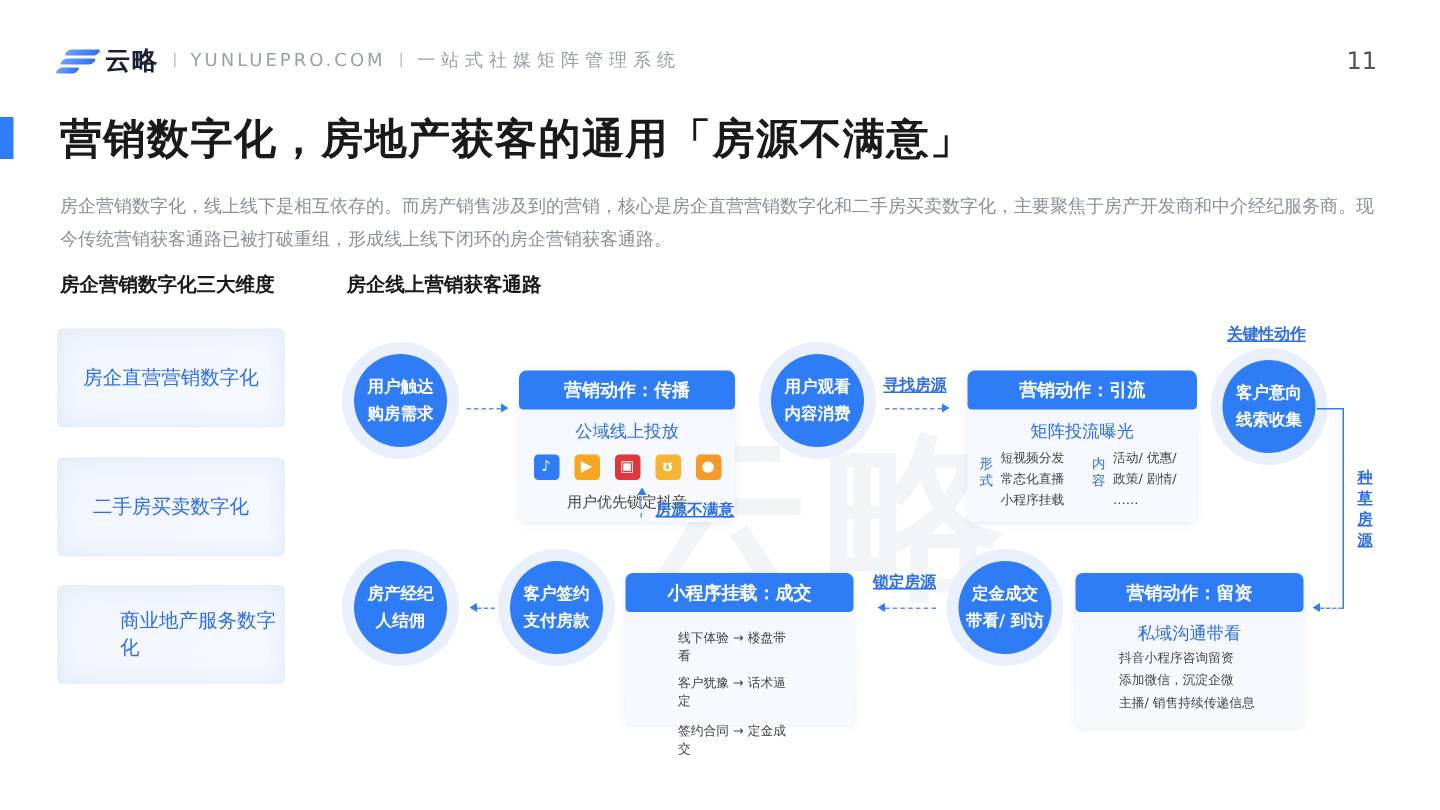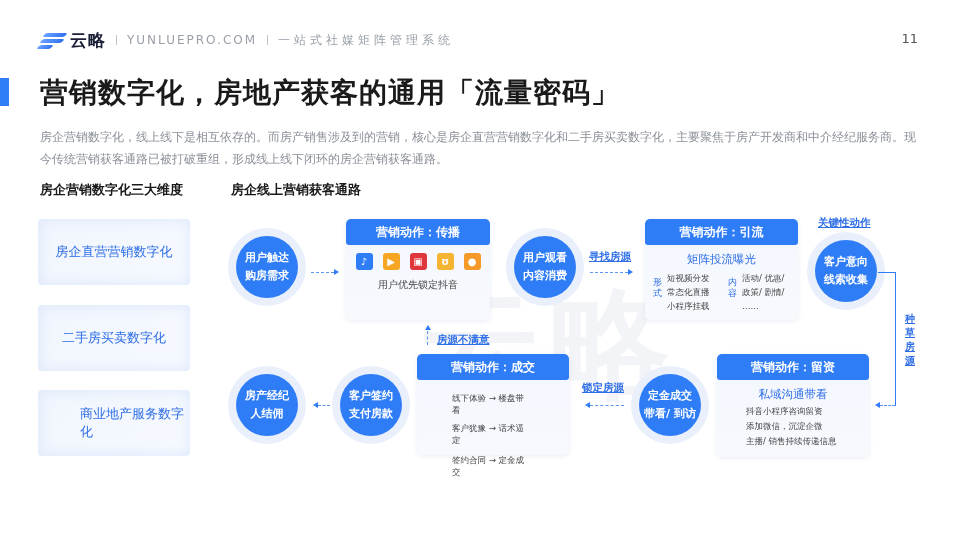--- a/index.html
+++ b/index.html
@@ -10,41 +10,41 @@
   .topbar { position: absolute; left: 40px; top: 30px; height: 20px; display: flex; align-items: center; }
   .logo-mark { width: 24px; height: 18px; position: relative; margin-right: 6px; }
   .logo-mark span { position: absolute; height: 4px; width: 22px; background: linear-gradient(90deg,#6aa3ff,#2f6ff0); border-radius: 2px; transform: skewX(-40deg); }
   .logo-mark span:nth-child(1) { top: 2px; left: 4px; }
   .logo-mark span:nth-child(2) { top: 8px; left: 1px; }
   .logo-mark span:nth-child(3) { top: 14px; left: -2px; width: 14px; }
   .logo-text { font-size: 17px; font-weight: bold; color: #1a1f36; letter-spacing: 1px; }
   .sep { width: 1px; height: 10px; background: #bfc4cc; margin: 0 10px; }
   .domain { font-size: 12px; color: #9aa0a8; letter-spacing: 2px; }
   .tagline { font-size: 12px; color: #9aa0a8; letter-spacing: 4px; }
-  .page-num { position: absolute; right: 42px; top: 31px; font-size: 13px; color: #555; }
+  .page-num { position: absolute; right: 42px; top: 31px; font-size: 16px; color: #555; }
 
   .accent-bar { position: absolute; left: 0; top: 78px; width: 9px; height: 28px; background: #2e7cf6; }
   .page-title { position: absolute; left: 40px; top: 74px; font-size: 28px; font-weight: bold; color: #1a1a1a; letter-spacing: 1px; }
 
   .desc { position: absolute; left: 40px; top: 126px; width: 880px; font-size: 12px; line-height: 22px; color: #8a8f98; }
 
   .sec-title { position: absolute; top: 181px; font-size: 13px; font-weight: bold; color: #1a1a1a; }
 
   
   .dim-card { position: absolute; left: 38px; width: 152px; height: 66px; background: linear-gradient(135deg,#f1f5fd,#f6f9ff); border-radius: 4px; display: flex; align-items: center; justify-content: center; font-size: 13px; color: #2e6ee6; box-shadow: inset 0 0 14px rgba(210,225,250,0.7); }
 
   
   .wm { position: absolute; color: #f2f4f7; font-weight: bold; pointer-events: none; }
 
   
   .circle { position: absolute; width: 78px; height: 78px; border-radius: 50%; background: #e9f0fb; display: flex; align-items: center; justify-content: center; }
   .circle .inner { width: 62px; height: 62px; border-radius: 50%; background: #2e7cf6; color: #fff; font-size: 11px; font-weight: bold; display: flex; flex-direction: column; align-items: center; justify-content: center; line-height: 18px; text-align: center; }
 
   
-  .box { position: absolute; background: linear-gradient(180deg,#f3f7fe,#f7f9fd); border-radius: 5px; box-shadow: 0 1px 4px rgba(160,180,220,0.25); }
+  .box { position: absolute; background: linear-gradient(180deg,#f3f7fe,#f7f9fd); border-radius: 5px; box-shadow: 0 1px 4px rgba(160,180,220,0.25); margin-top: 28px; }
   .box .hd { height: 26px; background: #2e7cf6; border-radius: 5px 5px 3px 3px; color: #fff; font-size: 12px; font-weight: bold; display: flex; align-items: center; justify-content: center; }
   .box .sub { text-align: center; font-size: 11.5px; color: #2e6ee6; margin-top: 7px; }
   .box .txt { font-size: 9px; color: #444; }
 
   .icons { display: flex; justify-content: center; gap: 10px; margin-top: 8px; }
   .ic { width: 17px; height: 17px; border-radius: 3px; display: flex; align-items: center; justify-content: center; color: #fff; font-size: 10px; font-weight: bold; }
 
   .lbl { position: absolute; font-size: 10.5px; color: #2e6ee6; font-weight: bold; text-decoration: underline; }
   .arrow-h { position: absolute; height: 0; border-top: 1.5px dashed #5b93f0; }
   .arrowhead-r { position: absolute; width: 0; height: 0; border-top: 3px solid transparent; border-bottom: 3px solid transparent; border-left: 5px solid #2e7cf6; }
@@ -62,21 +62,21 @@
     </div>
   <span class="logo-text">云略</span>
   <span class="sep"></span>
   <span class="domain">YUNLUEPRO.COM</span>
   <span class="sep"></span>
   <span class="tagline">一站式社媒矩阵管理系统</span>
 </div>
 <div class="page-num">11</div>
 
 <div class="accent-bar"></div>
-<div class="page-title">营销数字化，房地产获客的通用「流量密码」</div>
+<div class="page-title">营销数字化，房地产获客的通用「房源不满意」</div>
 <div class="desc">房企营销数字化，线上线下是相互依存的。而房产销售涉及到的营销，核心是房企直营营销数字化和二手房买卖数字化，主要聚焦于房产开发商和中介经纪服务商。现今传统营销获客通路已被打破重组，形成线上线下闭环的房企营销获客通路。</div>
 
 <div class="sec-title" style="left:40px;">房企营销数字化三大维度</div>
 <div class="sec-title" style="left:231px;">房企线上营销获客通路</div>
 
 <div class="wm" style="left:420px; top:265px; font-size:120px; letter-spacing:10px;">云略</div>
 
 <div class="dim-card" style="top:219px;">房企直营营销数字化</div>
 <div class="dim-card" style="top:305px;">二手房买卖数字化</div>
 <div class="dim-card" style="top:390px;padding-left:42px;">商业地产服务数字化</div>
@@ -85,20 +85,21 @@
   <div class="inner">
       <span>用户触达</span>
       <span>购房需求</span>
     </div>
 </div>
 <div class="arrow-h" style="left:311px; top:272px; width:23px;"></div>
 <div class="arrowhead-r" style="left:334px; top:269px;"></div>
 
 <div class="box" style="left:346px; top:219px; width:144px; height:101px;">
   <div class="hd">营销动作：传播</div>
+  <div class="sub">公域线上投放</div>
   <div class="icons">
     <div class="ic" style="background:#2e7cf6;">♪</div>
     <div class="ic" style="background:#f6a623;">▶</div>
     <div class="ic" style="background:#e0373c;">▣</div>
     <div class="ic" style="background:#f5b431;">ʊ</div>
     <div class="ic" style="background:#f59a28;">●</div>
   </div>
   <div class="txt" style="text-align:center; margin-top:8px; font-size:10px;">用户优先锁定抖音</div>
 </div>
 
@@ -157,21 +158,21 @@
   <div class="inner">
       <span>定金成交</span>
       <span>带看/ 到访</span>
     </div>
 </div>
 <div class="lbl" style="left:582px; top:381px;">锁定房源</div>
 <div class="arrow-h" style="left:590px; top:405px; width:34px;"></div>
 <div class="arrowhead-l" style="left:585px; top:402px;"></div>
 
 <div class="box" style="left:417px; top:354px; width:152px; height:101px;">
-  <div class="hd">营销动作：成交</div>
+  <div class="hd">小程序挂载：成交</div>
   <div style="position:absolute; left:35px; top:38px; width:80px; font-size:8.5px; color:#444; line-height:12px;">
     <div style="margin-bottom:6px;">线下体验 → 楼盘带看</div>
     <div style="margin-bottom:8px;">客户犹豫 → 话术逼定</div>
     <div>签约合同 → 定金成交</div>
   </div>
 </div>
 
 <div class="arrowhead-u" style="left:425px; top:325px;"></div>
 <div style="position:absolute; left:427px; top:331px; height:14px; border-left:1.5px dashed #5b93f0;"></div>
 <div class="lbl" style="left:437px; top:333px;">房源不满意</div>

